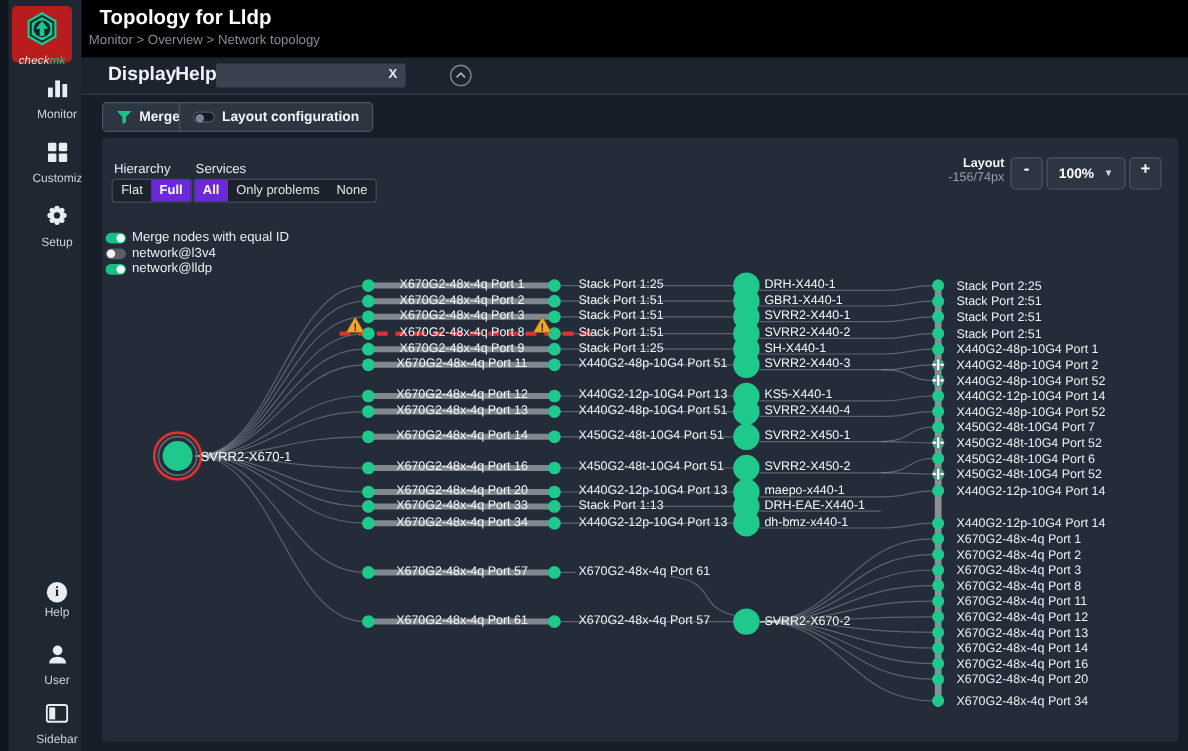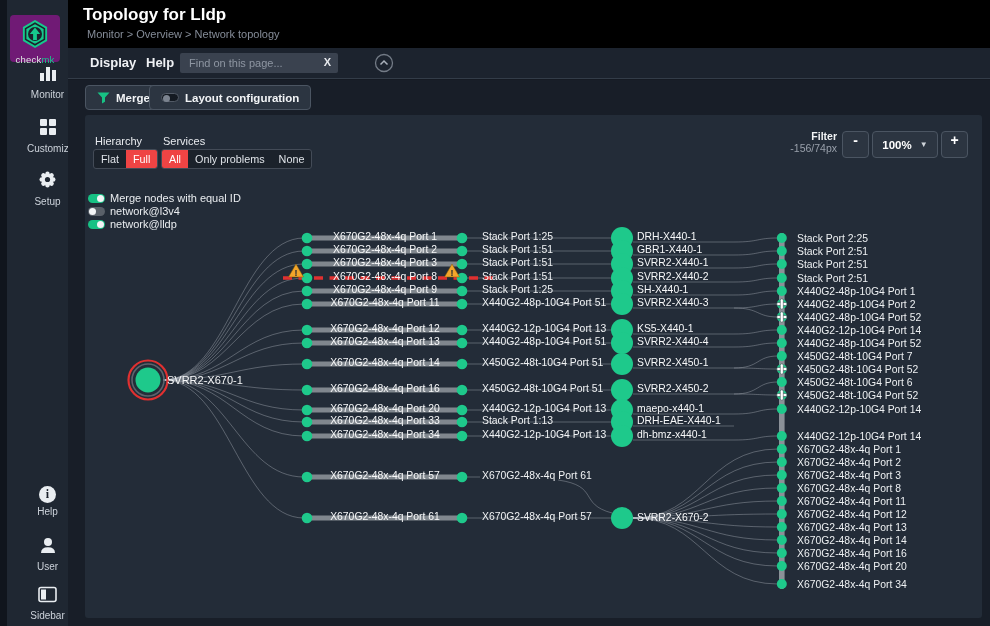--- a/index.html
+++ b/index.html
@@ -1,49 +1,49 @@
 <!DOCTYPE html>
 <html><head>
 <meta charset="utf-8">
 <style>
   * { box-sizing: border-box; }
   html,body { margin:0; padding:0; width:990px; height:626px; overflow:hidden;
     background:#151a23; font-family:"Liberation Sans", sans-serif; }
   
   .sidebar { position:absolute; left:0; top:0; width:68px; height:626px; background:#1f2732; }
   .sidebar .edge { position:absolute; left:0; top:0; width:7px; height:626px; background:#10151d; }
-  .logo-tile { position:absolute; left:10px; top:15px; width:50px; height:47px; background:#701a75; border-radius:4px; text-align:center; padding-top:4px; }
+  .logo-tile { position:absolute; left:10px; top:5px; width:50px; height:47px; background:#b91c1c; border-radius:4px; text-align:center; padding-top:4px;font-style:italic; }
   .logo-text { font-size:9.5px; margin-top:1px; letter-spacing:.2px; }
   .logo-text .c1 { color:#dde6e2; } .logo-text .c2 { color:#16c98d; }
   .nav-item { position:absolute; left:7px; width:61px; text-align:center; cursor:pointer;padding-left:20px; }
   .nav-label { font-size:10px; color:#ccd2da; margin-top:3px; }
   .badge { position:absolute; top:-7px; left:36px; background:#e32b2b; color:#fff; font-size:9px; font-weight:bold; border-radius:8px; padding:1px 4px; }
   .help-circle { display:inline-block; width:17px; height:17px; border-radius:50%; background:#e9edf1; color:#1b222c; font-weight:bold; font-size:12px; line-height:17px; font-family:"Liberation Serif",serif; }
   
   .topbar { position:absolute; left:68px; top:0; width:922px; height:48px; background:#000000; }
   .page-title { position:absolute; left:15px; top:5px; font-size:17px; font-weight:bold; color:#ffffff; }
-  .breadcrumb { position:absolute; left:19px; top:28px; font-size:11px; color:#858c98; }
+  .breadcrumb { position:absolute; left:6px; top:28px; font-size:11px; color:#858c98; }
   .menubar { position:absolute; left:68px; top:48px; width:922px; height:31px; background:#1c232e; border-bottom:1px solid #333c48; }
-  .menu-item { position:absolute; top:0; height:30px; line-height:30px; font-weight:bold; font-size:13px; color:#eff1f4; cursor:pointer; }
+  .menu-item { position:absolute; top:0; height:30px; line-height:30px; font-weight:bold; font-size:16px; color:#eff1f4; cursor:pointer; }
   .search-box { position:absolute; left:112px; top:5px; width:158px; height:20px; background:#3a424f; border-radius:2px; }
   .search-box input { position:absolute; left:0; top:0; width:136px; height:20px; background:transparent; border:none; outline:none; color:#dfe3e8; font-size:11px; padding:0 0 0 9px; font-family:"Liberation Sans",sans-serif; }
   .search-box input::placeholder { color:#8e96a2; }
   .search-clear { position:absolute; right:7px; top:3px; font-size:11px; font-weight:bold; color:#e8eaee; cursor:pointer; }
   .collapse-btn { position:absolute; left:306px; top:5px; cursor:pointer; }
   .toolbar { position:absolute; left:68px; top:80px; width:922px; height:35px; background:#181e28; }
   .tbtn { position:absolute; top:5px; height:25px; display:inline-flex; align-items:center; gap:6px; padding:0 11px; background:#2c3541; border:1px solid #4b5562; border-radius:4px; color:#f2f4f6; font-size:11.5px; font-weight:bold; cursor:pointer; }
   .pill { display:inline-block; width:18px; height:9px; border-radius:5px; background:#141a22; border:1px solid #525a66; position:relative; }
   .pill i { position:absolute; left:1px; top:0.5px; width:7px; height:7px; border-radius:50%; background:#7b838f; }
   
   .main { position:absolute; left:68px; top:115px; width:922px; height:511px; background:#181e28; }
   .panel { position:absolute; left:85px; top:115px; width:897px; height:503px; background:#232c38; border-radius:3px; }
   .ctl-label { position:absolute; font-size:11px; color:#e8ebef; }
   .seg { position:absolute; display:inline-flex; height:20px; background:#1b222b; border:1px solid #434b57; border-radius:3px; overflow:hidden; }
   .seg span { padding:0 7px; line-height:19px; font-size:10.8px; color:#dfe3e8; cursor:pointer; }
-  .seg .sel { background:#ef4444; font-weight:normal; color:#fff; }
+  .seg .sel { background:#6d28d9; font-weight:bold; color:#fff; }
   .tglrow { position:absolute; left:3px; height:12px; display:flex; align-items:center; gap:5px; }
   .tgl { width:17px; height:9px; border-radius:5px; position:relative; cursor:pointer; }
   .tgl.on { background:#17c184; } .tgl.off { background:#596069; }
   .tgl i { position:absolute; top:1px; width:7px; height:7px; border-radius:50%; background:#f2f4f6; }
   .tgl.on i { right:1px; } .tgl.off i { left:1px; }
   .tgl-label { font-size:11px; color:#e9ecef; }
   .pan-block { position:absolute; left:640px; top:16px; width:112px; text-align:right; line-height:11.5px; }
   .pan-title { font-size:10.5px; font-weight:bold; color:#f2f4f6; }
   .pan-value { font-size:10.5px; color:#99a0ab; }
   .zbtn { position:absolute; top:16px; height:27px; background:#2c3541; border:1px solid #4b5562; border-radius:4px; color:#fff; font-size:14px; font-weight:bold; text-align:center; cursor:pointer; }
@@ -127,21 +127,20 @@
 
 <div class="topbar">
   <div class="page-title">Topology for Lldp</div>
   <div class="breadcrumb">Monitor &gt; Overview &gt; Network topology</div>
 </div>
 
 <div class="menubar">
   <div class="menu-item" style="left:22px">Display</div>
   <div class="menu-item" style="left:78px">Help</div>
   <div class="search-box">
-    <input placeholder="Find on this page..." style="">
     <span class="search-clear">X</span>
   </div>
   <div class="collapse-btn">
     <svg width="20" height="20" viewBox="0 0 20 20">
       <circle cx="10" cy="10" r="8.5" fill="none" stroke="#737b86" stroke-width="1.3"></circle>
       <polyline points="6.5,11.5 10,8 13.5,11.5" fill="none" stroke="#aab1bb" stroke-width="1.5"></polyline>
     </svg>
   </div>
 </div>
 
@@ -188,21 +187,21 @@
     <span class="tgl-label">network@l3v4</span>
   </div>
   <div class="tglrow" style="top:103px">
     <span class="tgl on">
         <i></i>
       </span>
     <span class="tgl-label">network@lldp</span>
   </div>
 
   <div class="pan-block">
-    <div class="pan-title">Filter</div>
+    <div class="pan-title">Layout</div>
     <div class="pan-value">-156/74px</div>
   </div>
   <div class="zbtn" style="left:757px; width:27px">-</div>
   <div class="zoom-box">
     <span>100%</span>
     <span class="caret">▼</span>
   </div>
   <div class="zbtn" style="left:856px; width:27px">+</div>
 </div>
 

